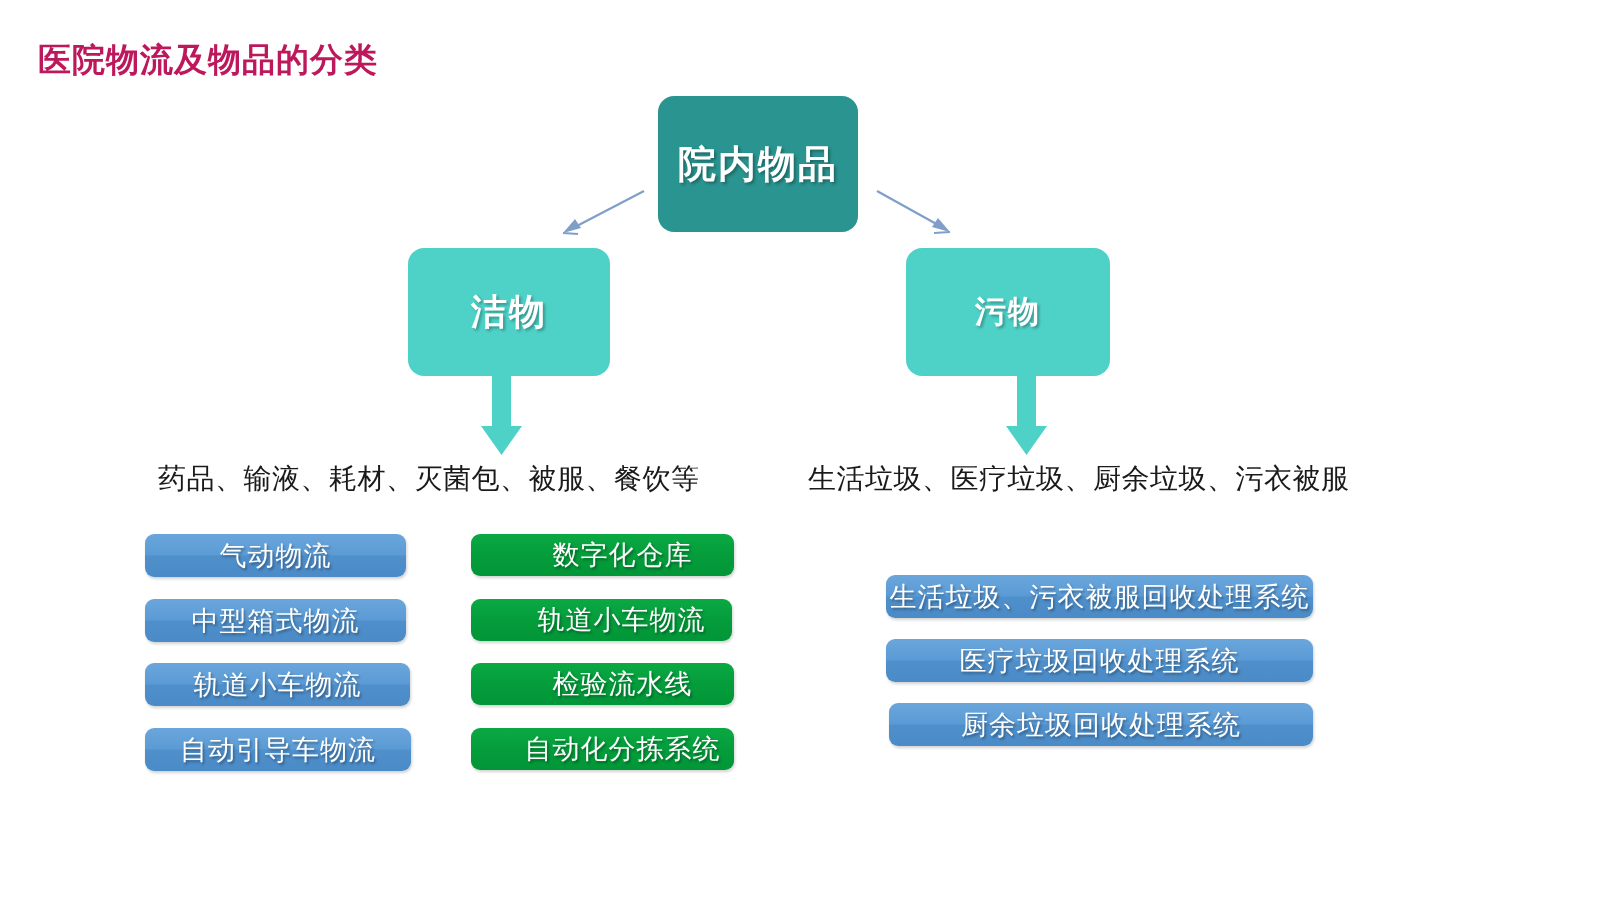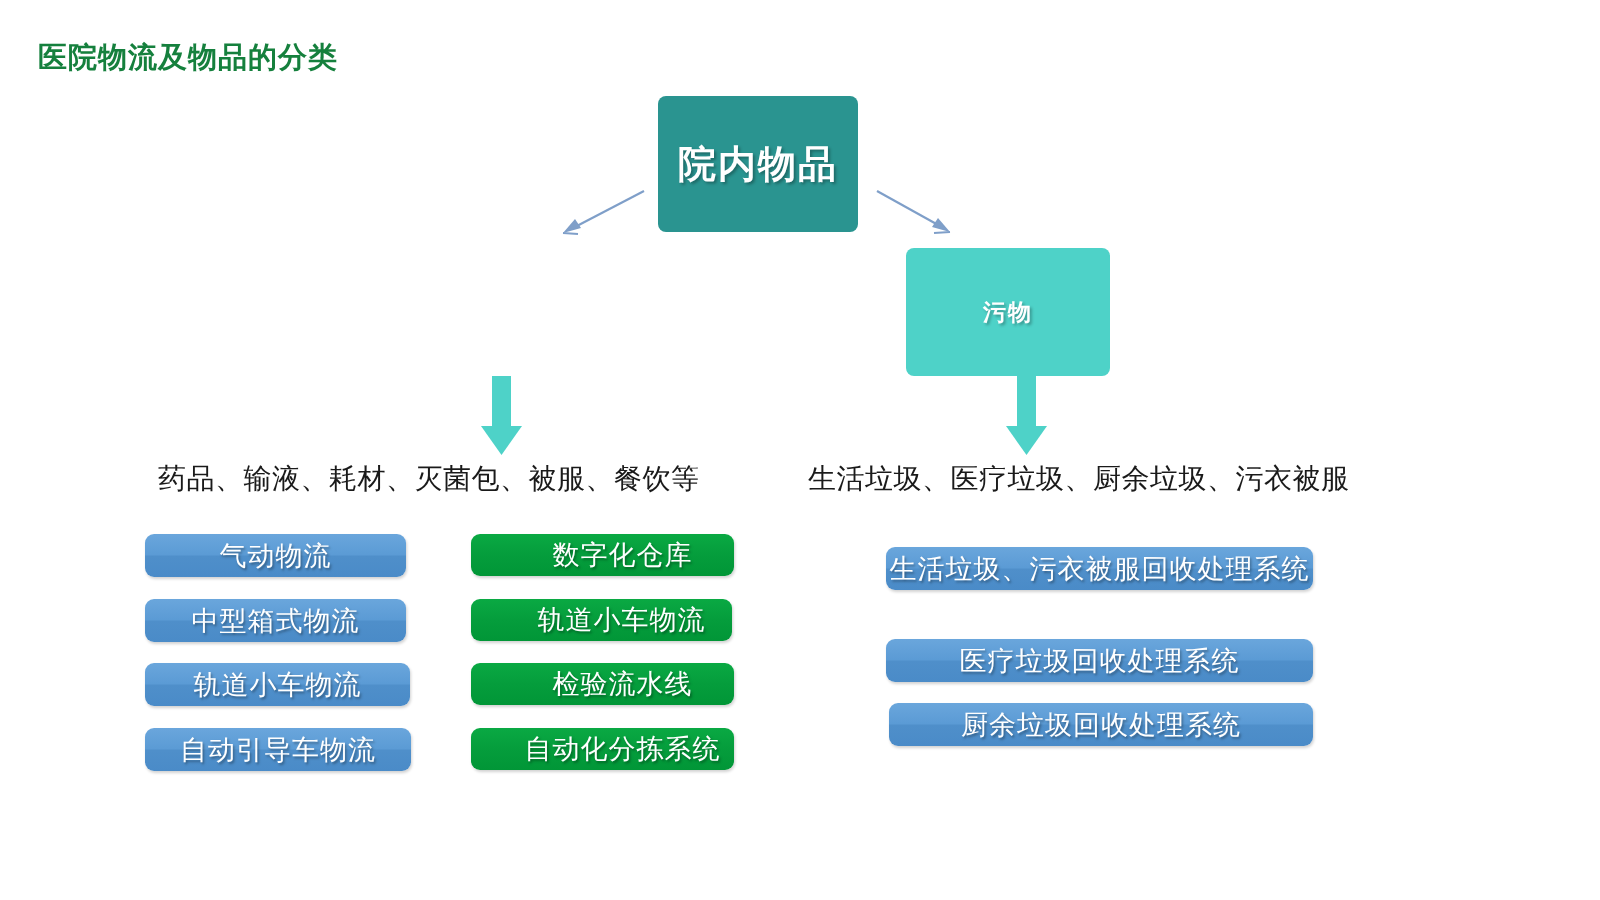--- a/index.html
+++ b/index.html
@@ -20,34 +20,34 @@
     position: absolute;
     inset: 0;
     background: #ffffff;
   }
 
   
   .slide-title {
     position: absolute;
     left: 38px;
     top: 38px;
-    font-size: 29px;
+    font-size: 33px;
     font-weight: bold;
-    color: #15803d;
+    color: #be185d;
     letter-spacing: 1px;
     white-space: nowrap;
   }
 
   
   .node {
     position: absolute;
     display: flex;
     align-items: center;
     justify-content: center;
-    border-radius: 8px;
+    border-radius: 16px;
     color: #ffffff;
     font-weight: bold;
     text-shadow: 2px 2px 3px rgba(0,0,0,0.30);
     box-sizing: border-box;
   }
   .node-root {
     left: 658px;
     top: 96px;
     width: 200px;
     height: 136px;
@@ -63,21 +63,21 @@
     background: #4ed2c8;
     font-size: 36px;
     letter-spacing: 2px;
   }
   .node-dirty {
     left: 906px;
     top: 248px;
     width: 204px;
     height: 128px;
     background: #4ed2c8;
-    font-size: 23px;
+    font-size: 31px;
     letter-spacing: 2px;
   }
 
   
   .connectors {
     position: absolute;
     left: 0;
     top: 0;
     width: 1600px;
     height: 900px;
@@ -120,21 +120,21 @@
 
   
   .colA { left: 145px; }
   .colB { left: 471px; }
 
   .row1 { top: 534px; }
   .row2 { top: 599px; text-align: center; }
   .row3 { top: 663px; }
   .row4 { top: 728px; }
 
-  .rrow1 { top: 547px; }
+  .rrow1 { top: 575px; }
   .rrow2 { top: 639px; }
   .rrow3 { top: 703px; }
 </style>
 </head>
 <body>
 
 <div class="slide">
 
   <div class="slide-title">医院物流及物品的分类</div>
 
@@ -158,20 +158,21 @@
     </g>
 
     <g>
       <rect x="1017" y="376" width="19" height="52" fill="#4ed2c8"></rect>
       <path d="M1006 426 L1047 426 L1026.5 455 Z" fill="#4ed2c8"></path>
     </g>
   </svg>
 
   <div class="node node-root">院内物品</div>
 
+  <div class="node node-clean">洁物</div>
 
   <div class="node node-dirty">污物</div>
 
   <div class="caption caption-left">药品、输液、耗材、灭菌包、被服、餐饮等</div>
 
   <div class="caption caption-right">生活垃圾、医疗垃圾、厨余垃圾、污衣被服</div>
 
   <div class="pill pill-blue colA row1 h43" style="width:261px;height:43px;">气动物流</div>
   <div class="pill pill-blue colA row2" style="width:261px;height:43px;">中型箱式物流</div>
   <div class="pill pill-blue colA row3" style="width:265px;height:43px;">轨道小车物流</div>

